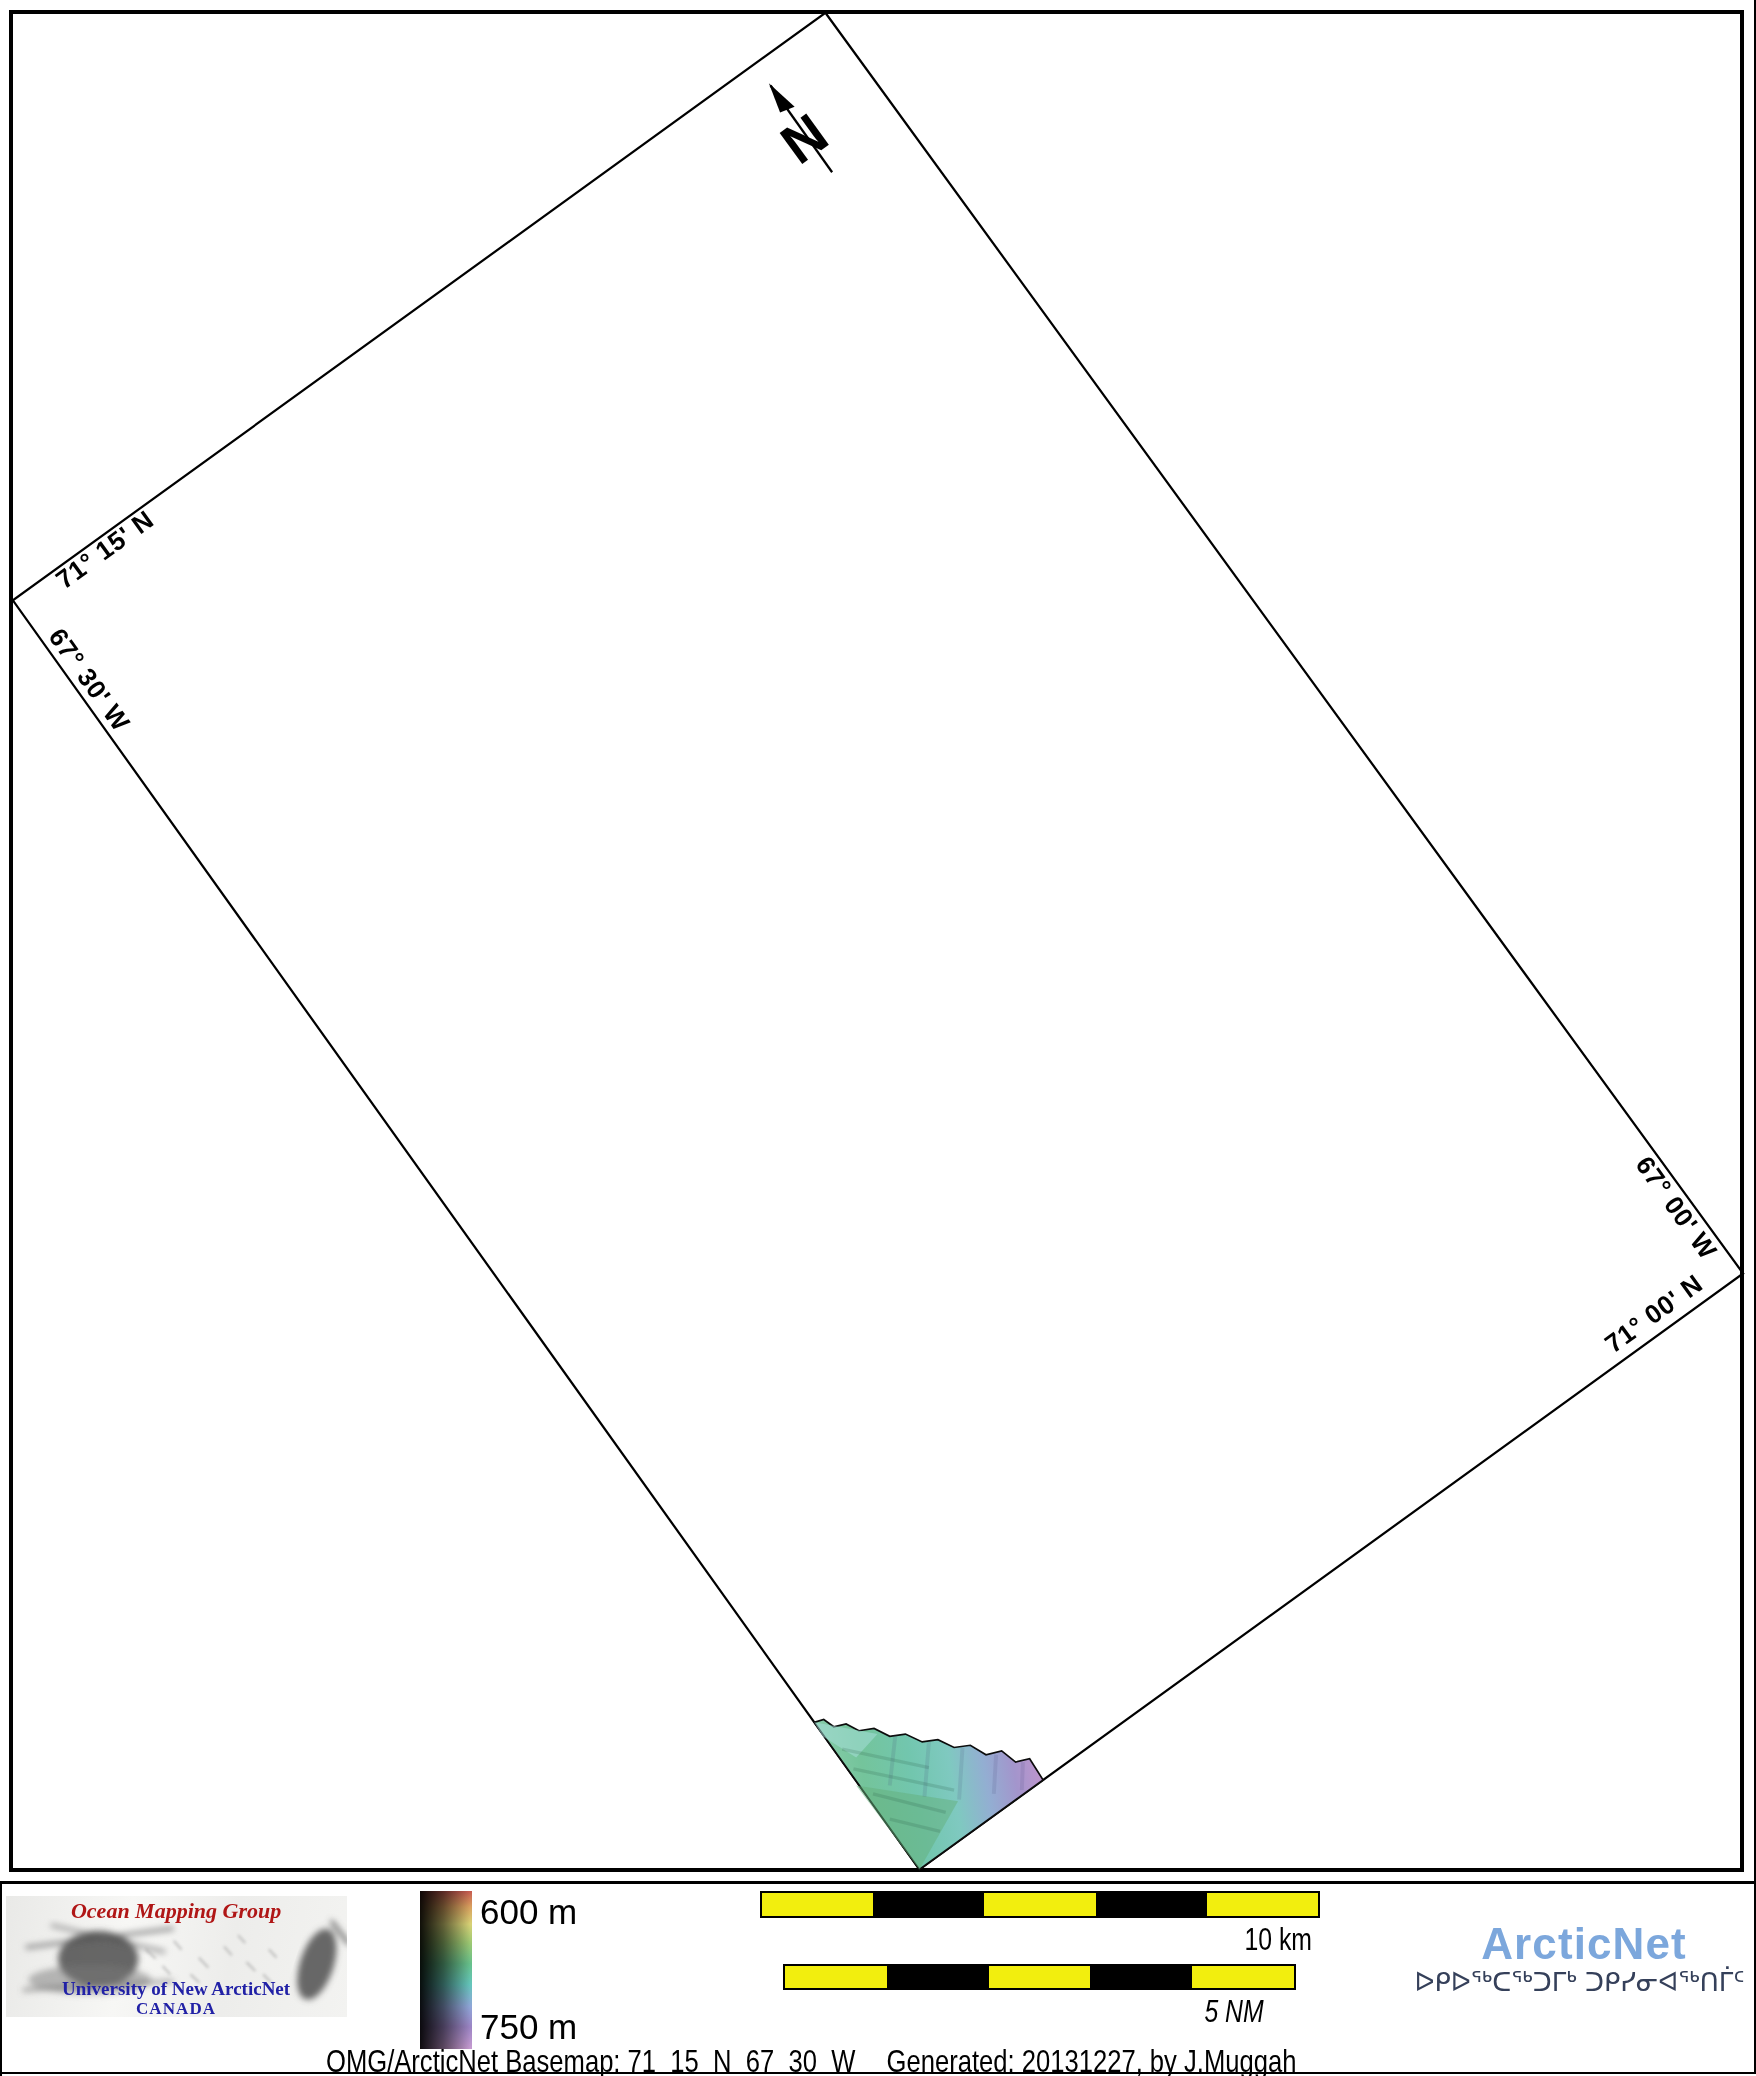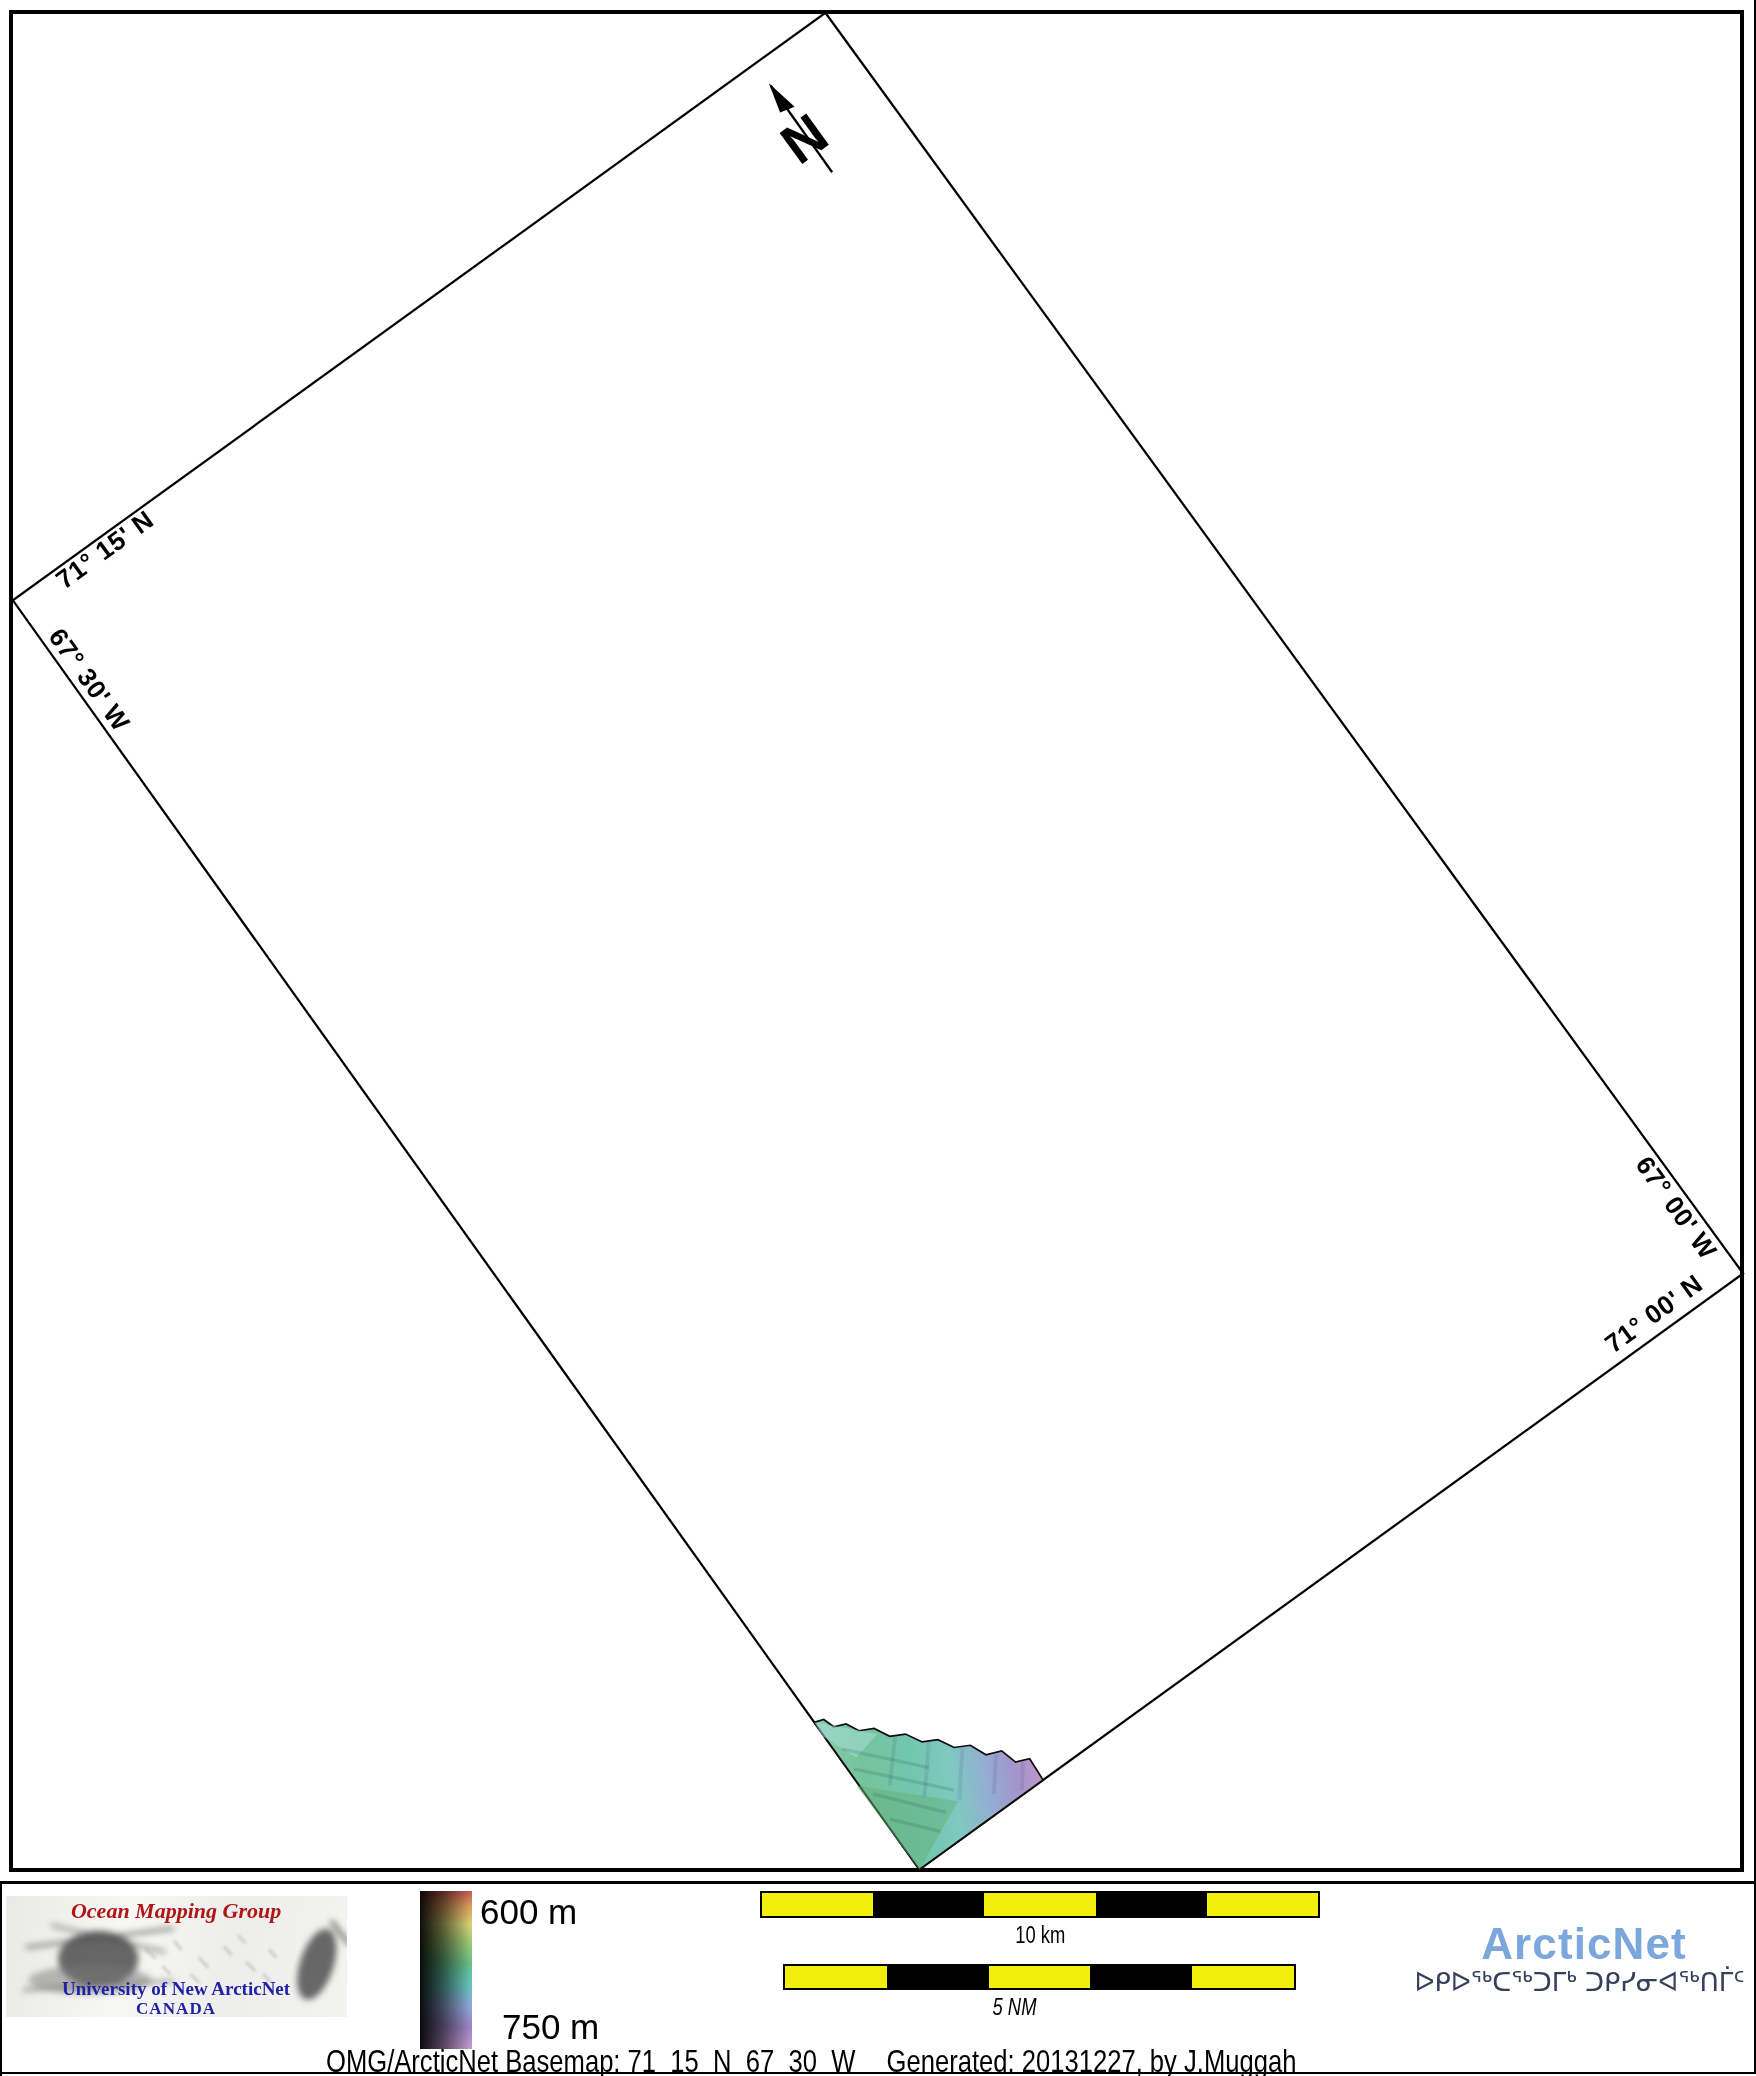--- a/index.html
+++ b/index.html
@@ -29,21 +29,21 @@
   #colorbar{left:420px;top:1891px;width:52px;height:158px;
     background:
       linear-gradient(to right,rgba(0,0,0,.93),rgba(0,0,0,.55) 45%,rgba(0,0,0,0) 97%),
       linear-gradient(to bottom,#c65a50 0%,#d9a05e 10%,#d8d276 21%,#9cc873 33%,
                       #67c08b 46%,#64c6bb 59%,#8fa6d8 73%,#9b84c4 86%,#c79bd0 100%);}
   .cb-label{font-size:35px;white-space:nowrap;}
   .scalebar{box-sizing:border-box;border:2.2px solid #000;display:flex;}
   .scalebar>div{flex:1 1 0;}
   .seg-y{background:#f2ee0e;}
   .seg-b{background:#000;}
-  .sb-label{text-align:center;font-size:23px;}
+  .sb-label{text-align:right;font-size:31px;}
   .condensed{display:inline-block;transform:scaleX(0.8);transform-origin:center;}
   #arcticnet-name{left:1416px;top:1919px;width:336px;text-align:center;
                   font-size:44px;letter-spacing:1.1px;white-space:nowrap;font-weight:bold;}
   #arcticnet-inuktitut{left:1406px;top:1959px;width:347px;text-align:center;
                   font-family:"DejaVu Sans",sans-serif;font-size:26px;white-space:nowrap;margin-top:8px;}
   #caption{left:326px;top:2043px;font-size:32px;white-space:nowrap;
            transform:scaleX(0.8);transform-origin:left center;}
   #caption .gap{display:inline-block;width:39px;}
   svg{display:block;}
 </style>
@@ -140,21 +140,21 @@
         <line x1="460" y1="140" x2="474" y2="154"></line>
     </g>
   </svg>
   <div class="abs" id="omg-title" style="color:#b01616;">Ocean Mapping Group</div>
   <div class="abs" id="omg-org" style="color:#2121a6;">University of New ArcticNet</div>
   <div class="abs" id="omg-country" style="color:#2121a6;">CANADA</div>
 </div>
 
 <div class="abs" id="colorbar"></div>
 <div class="abs cb-label" style="left:480px;top:1892px;text-align:right;">600 m</div>
-<div class="abs cb-label" style="left:480px;top:2007px;margin-left:22px;">750 m</div>
+<div class="abs cb-label" style="left:480px;top:2007px;">750 m</div>
 
 <div class="abs scalebar" style="left:760px;top:1891px;width:560px;height:27px;">
   <div class="seg-y"></div>
   <div class="seg-b"></div>
   <div class="seg-y"></div>
   <div class="seg-b"></div>
   <div class="seg-y"></div>
 </div>
 <div class="abs sb-label" style="left:760px;top:1922px;width:560px;">
   <span class="condensed">10 km</span>

